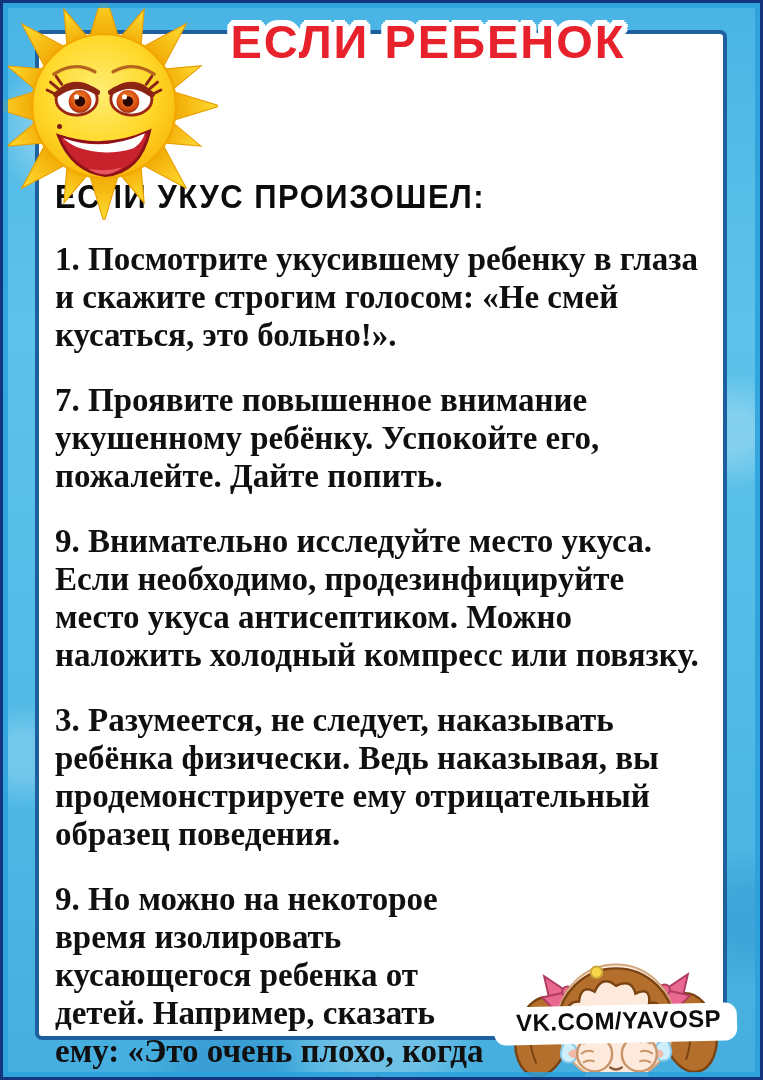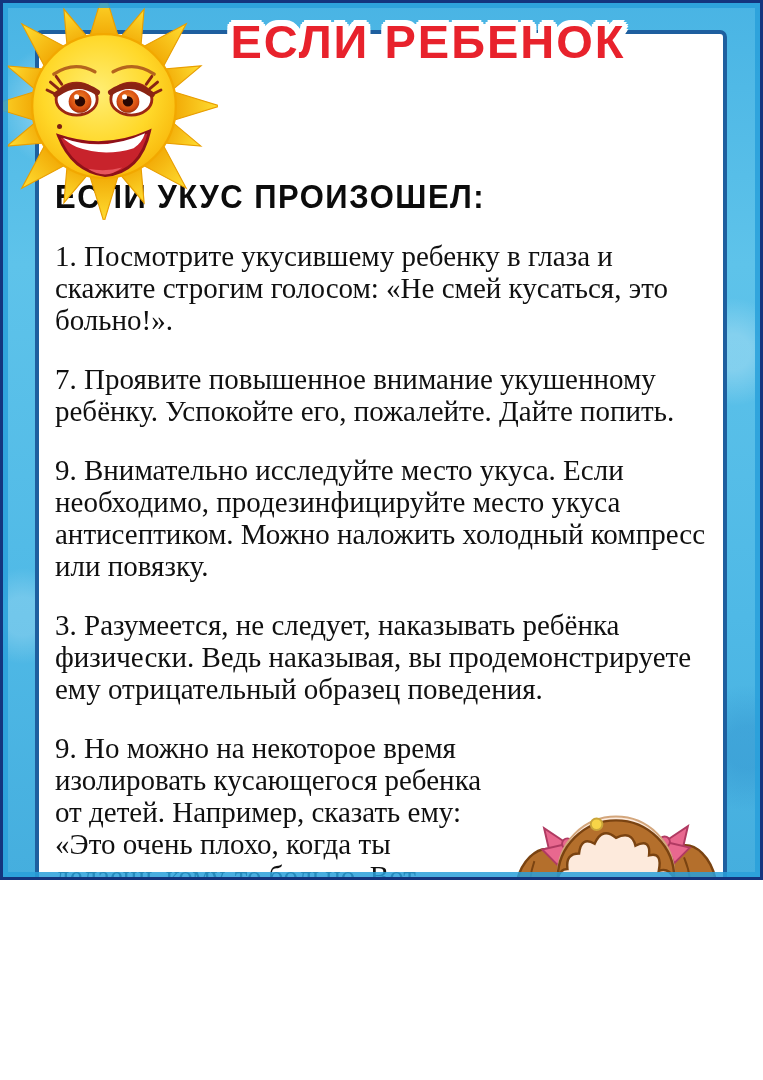--- a/index.html
+++ b/index.html
@@ -1,18 +1,18 @@
 <!DOCTYPE html>
 <html><head>
 <meta charset="utf-8">
 <style>
   html,body{margin:0;padding:0;}
   body{width:763px;height:1080px;overflow:hidden;background:#fff;}
   .page{
-    position:relative;width:763px;height:880px;overflow:hidden;
+    position:relative;width:763px;height:1080px;overflow:hidden;
     background:
       radial-gradient(circle at 8% 12%, rgba(255,255,255,.30) 0 2%, transparent 6%),
       radial-gradient(circle at 50% 96%, rgba(255,255,255,.22) 0 4%, transparent 9%),
       radial-gradient(circle at 96% 40%, rgba(255,255,255,.25) 0 2%, transparent 6%),
       radial-gradient(circle at 3% 70%, rgba(255,255,255,.20) 0 2%, transparent 5%),
       radial-gradient(circle at 30% 99%, rgba(30,120,190,.30) 0 3%, transparent 7%),
       radial-gradient(circle at 98% 85%, rgba(30,120,190,.25) 0 2%, transparent 6%),
       linear-gradient(180deg,#49b4e4 0%, #5ec3ea 30%, #4fb9e6 70%, #45aede 100%);
     font-family:"Liberation Sans", sans-serif;
   }
@@ -45,22 +45,23 @@
   .sun{position:absolute;left:-10px;top:-8px;width:228px;height:228px;z-index:4;}
   
   .heading{
     margin:148px 0 26px 0;
     font-weight:900;font-size:31px;letter-spacing:1.5px;color:#0c0c0c;
     transform:scaleY(1.08);transform-origin:left top;
   }
   
   .para{
     font-family:"Liberation Serif", serif;
-    font-size:29px;line-height:32px;color:#101010;
+    font-size:33px;line-height:38px;color:#101010;
     margin:0 0 27px 0;
+    font-weight:bold;
   }
   .girl-float{
     float:right;width:206px;height:292px;
     margin:24px -8px 0 16px;
   }
   
   .footer{
     position:absolute;right:26px;top:1004px;z-index:4;text-align:right;
     font-weight:900;color:#0c0c0c;
   }

